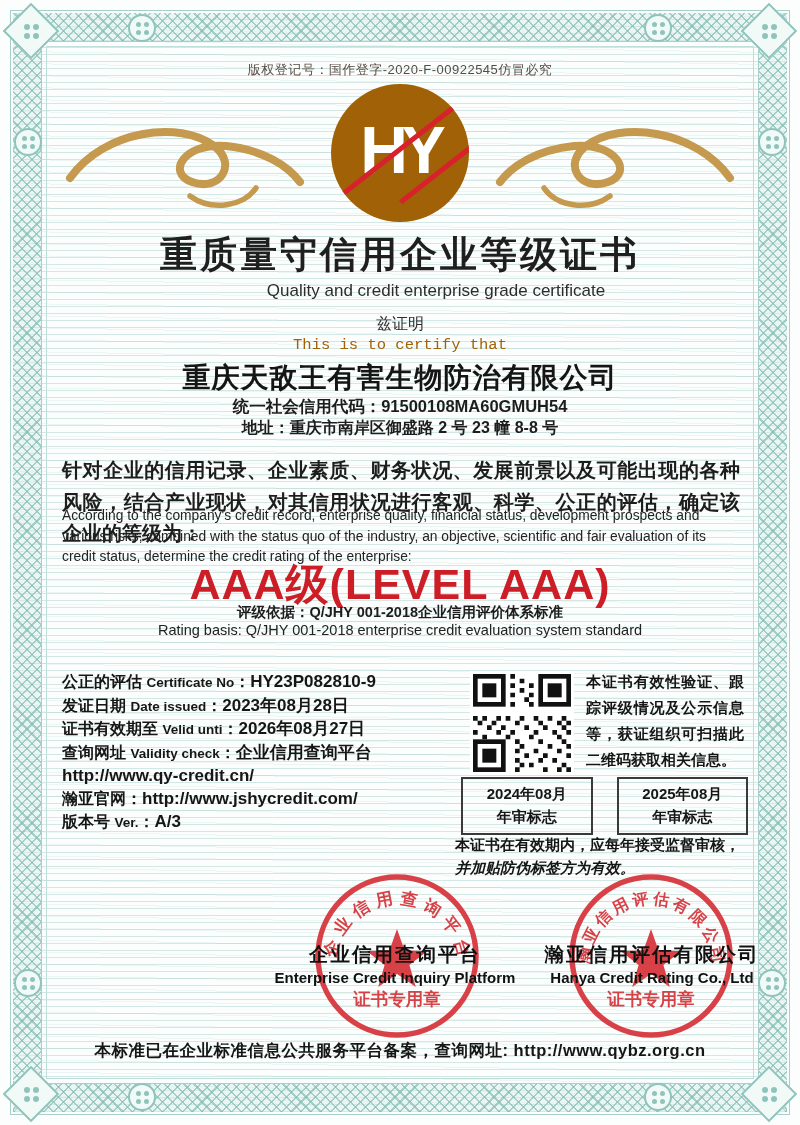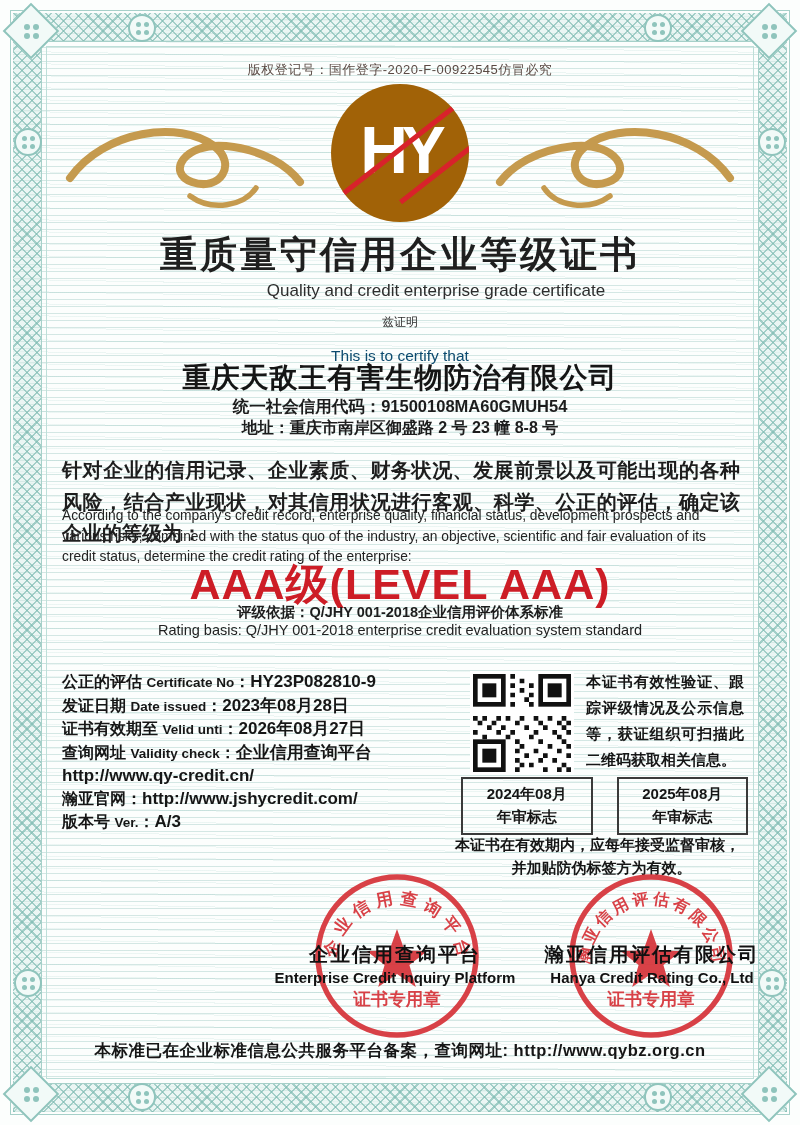--- a/index.html
+++ b/index.html
@@ -54,22 +54,22 @@
     font-size:66px; font-weight:bold; color:#fff; letter-spacing:-6px;
     font-family:"Liberation Sans","DejaVu Sans",sans-serif; }
   .crack { position:absolute; background:#d8222b; height:5px; width:160px; left:-10px; }
   .crack.c1 { top:62px; transform:rotate(-38deg); }
   .crack.c2 { top:88px; transform:rotate(-38deg); width:90px; left:60px; }
   .flourish { top:116px; width:244px; height:104px; z-index:3; }
   .flourish.fl { left:62px; }
   .flourish.fr { right:62px; transform:scaleX(-1); }
   .title-cn { top:230px; font-size:37px; font-weight:600; color:#1f1f1f; letter-spacing:3px; }
   .title-en { top:281px; font-size:17px; color:#2d2d2d;margin-left:36px; }
-  .certify-cn { top:314px; font-size:12px; color:#2d2d2d; }
-  .certify-en { top:347px; font-size:15.5px; color:#0c4a6e; }
+  .certify-cn { top:314px; font-size:16px; color:#2d2d2d; }
+  .certify-en { top:336px; font-size:15.5px; color:#a16207;font-family:Liberation Mono, monospace; }
   .company { top:359px; font-size:28px; font-weight:bold; color:#151515; letter-spacing:1px; }
   .credit-code { top:396px; font-size:16.5px; font-weight:600; color:#1d1d1d; }
   .address { top:418px; font-size:16px; font-weight:600; color:#1d1d1d; }
   .para-cn { top:455px; left:62px; width:678px; font-size:20px; font-weight:600;
     line-height:1.58; color:#1d1d1d; text-align:justify; }
   .para-en { top:506px; left:62px; width:678px; font-size:13.8px;
     line-height:1.5; color:#222; }
   .grade { top:556px; font-size:43px; font-weight:800; color:#cd1d26; letter-spacing:1px; }
   .basis-cn { top:603px; font-size:14.5px; font-weight:600; color:#1d1d1d; }
   .basis-en { top:622px; font-size:14.5px; color:#222; }
@@ -79,21 +79,21 @@
   .details .en { font-size:13.5px; font-weight:600; }
   .details .val { font-size:17px; font-weight:600;margin-top:40px; }
   .qr { top:671px; left:470px; width:104px; height:104px; background:#fff; padding:3px; }
   .qr-note { top:669px; left:586px; width:158px; font-size:15px; font-weight:600;
     line-height:1.74; color:#161616; text-align:justify; }
   .badges { top:777px; left:461px; width:287px; display:flex; gap:24px; }
   .badge { flex:1; border:2px solid #3a3a3a; text-align:center; padding:3px 0 4px;
     font-size:15px; font-weight:600; line-height:1.55; color:#161616; }
   .vnote1 { top:836px; left:455px; width:293px; font-size:15px; font-weight:600; color:#161616; }
   .vnote2 { top:859px; left:455px; width:293px; font-size:15px; font-weight:600;
-    color:#161616; text-align:center; }
+    color:#161616; text-align:left;font-style:italic; }
   .seal { top:871px; width:170px; height:170px; z-index:3; opacity:.92; }
   .seal.s-left { left:312px; } .seal.s-right { left:566px; }
   .org-cn { top:941px; width:280px; text-align:center; font-size:19.5px; font-weight:bold;
     color:#111; letter-spacing:2px; z-index:4; }
   .org-en { top:969px; width:280px; text-align:center; font-size:15px; font-weight:600;
     color:#111; z-index:4; }
   .org-cn.o-left, .org-en.o-left { left:255px; }
   .org-cn.o-right, .org-en.o-right { left:512px; }
   .footer-line { top:1040px; font-size:16.5px; font-weight:bold; color:#161616; letter-spacing:.5px; }
 </style>

